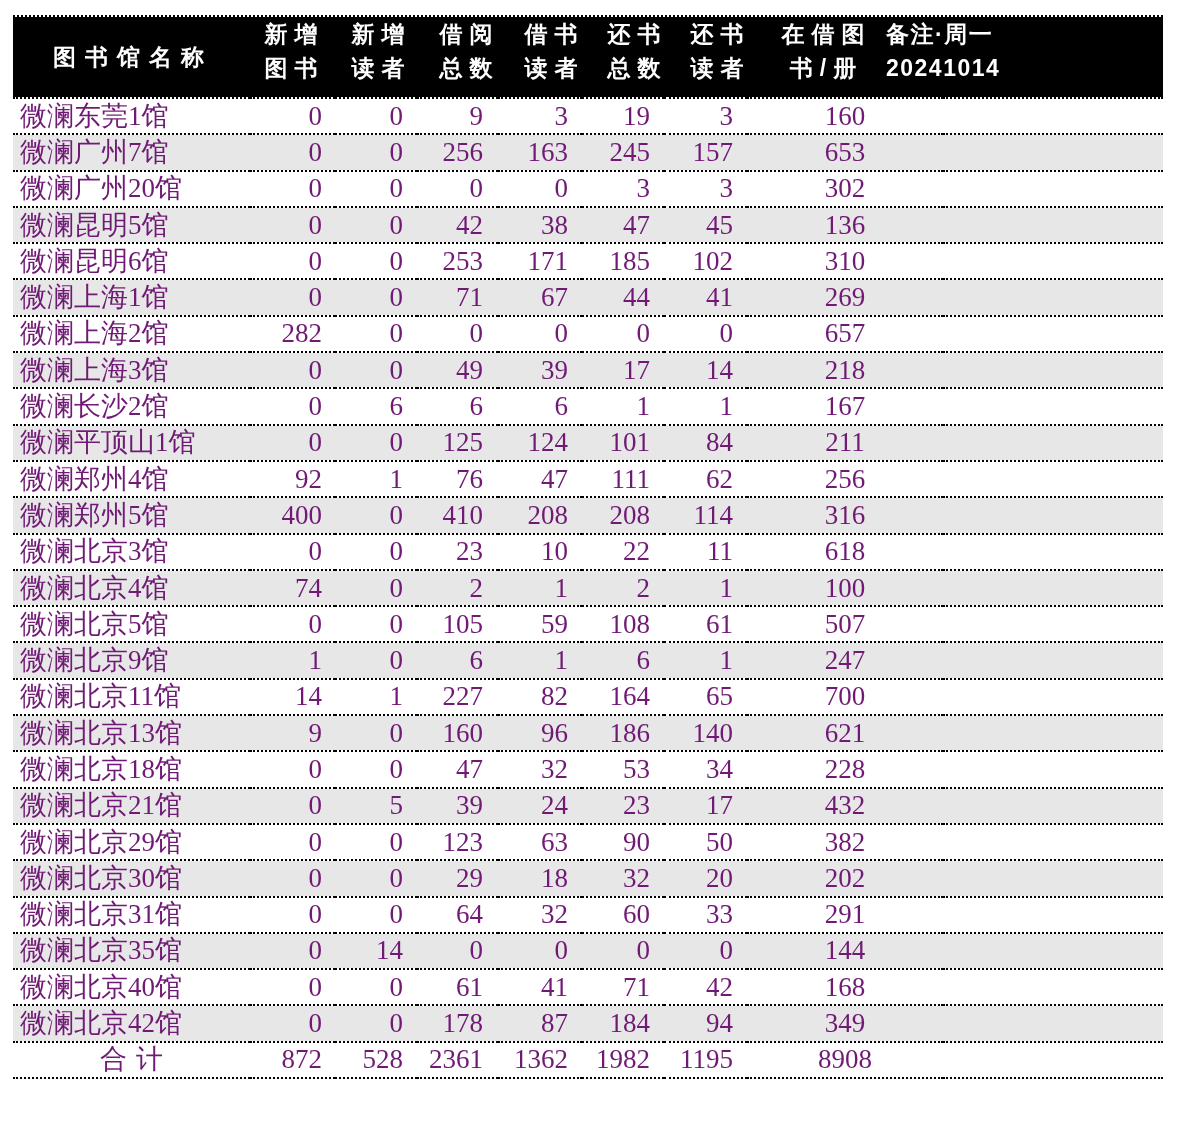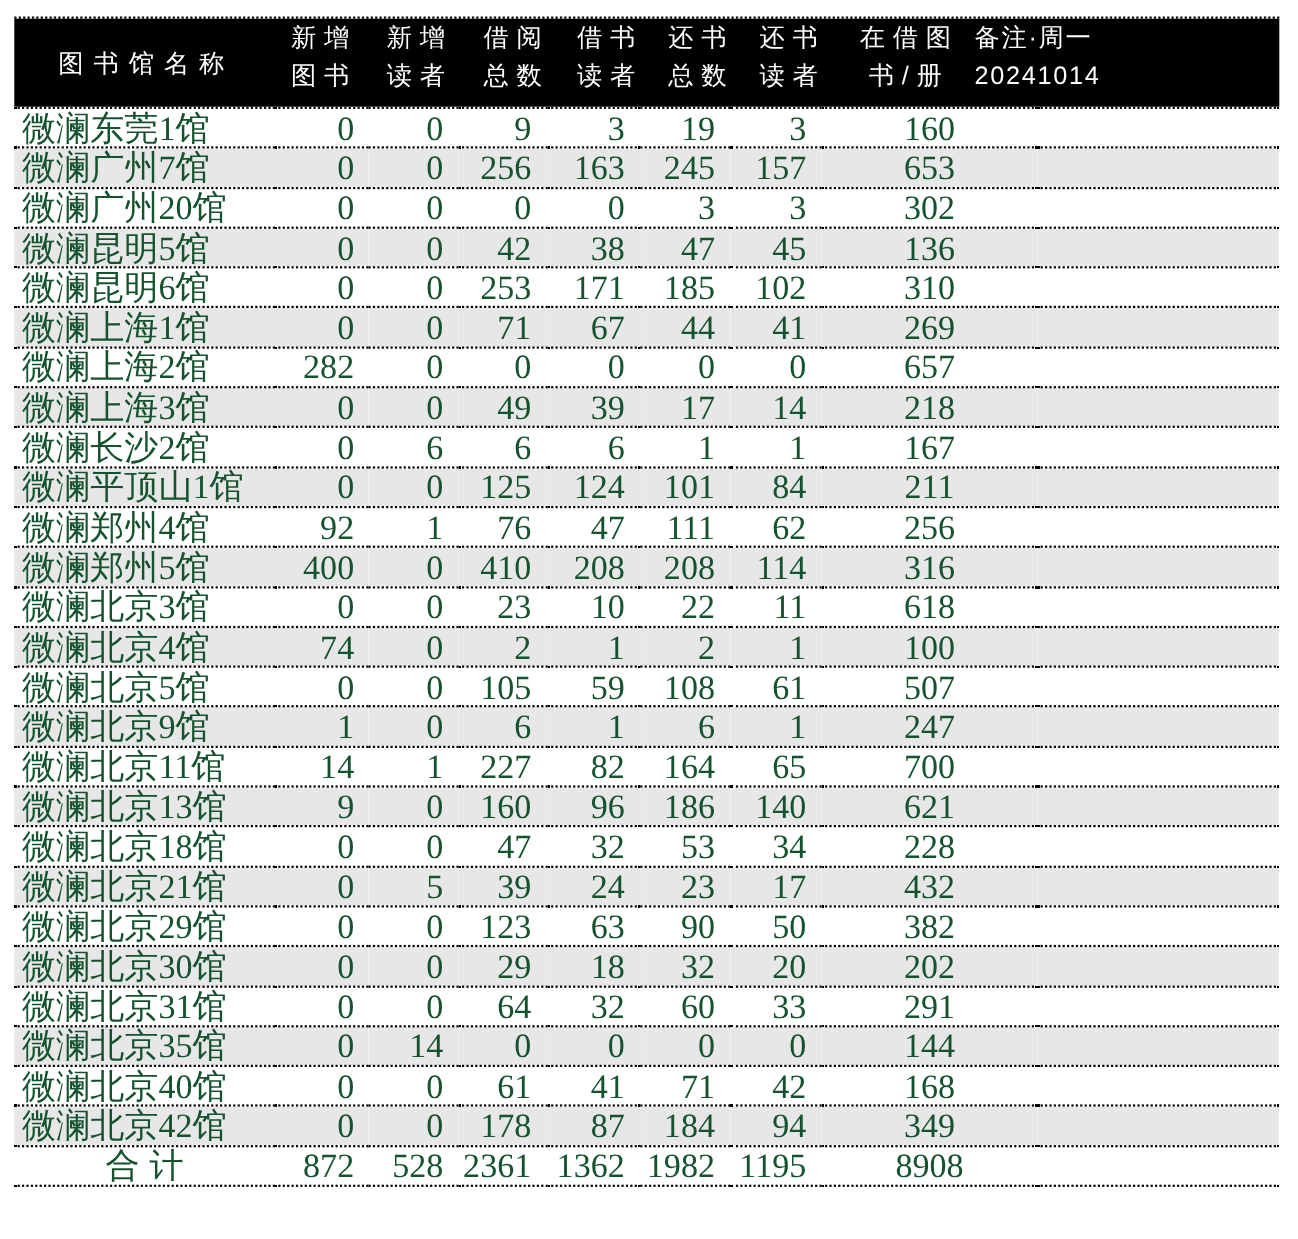--- a/index.html
+++ b/index.html
@@ -16,21 +16,21 @@
     width: 1150px;
     border-top: 2px dotted #000;
   }
   
   .hdr {
     position: relative;
     height: 80px;
     background: #000000;
     color: #ffffff;
     font-family: "Liberation Sans", sans-serif;
-    font-weight: normal;
+    font-weight: bold;
     font-size: 23px;
   }
   .hdr-name {
     position: absolute;
     left: 40px;
     top: 0;
     height: 80px;
     line-height: 80px;
     letter-spacing: 9px;
     white-space: nowrap;
@@ -62,22 +62,22 @@
     align-items: flex-start;
     letter-spacing: 1.5px;
     text-indent: 0;
   }
   
   table {
     border-collapse: collapse;
     table-layout: fixed;
     width: 1150px;
     font-family: "Liberation Serif", "DejaVu Serif", serif;
-    font-size: 31px;
-    color: #14532d;
+    font-size: 27px;
+    color: #701a75;
   }
   td {
     height: 34.3px;
     padding: 0;
     border-bottom: 2px dotted #000;
     vertical-align: middle;
     line-height: 1;
     overflow: hidden;
     white-space: nowrap;
   }

